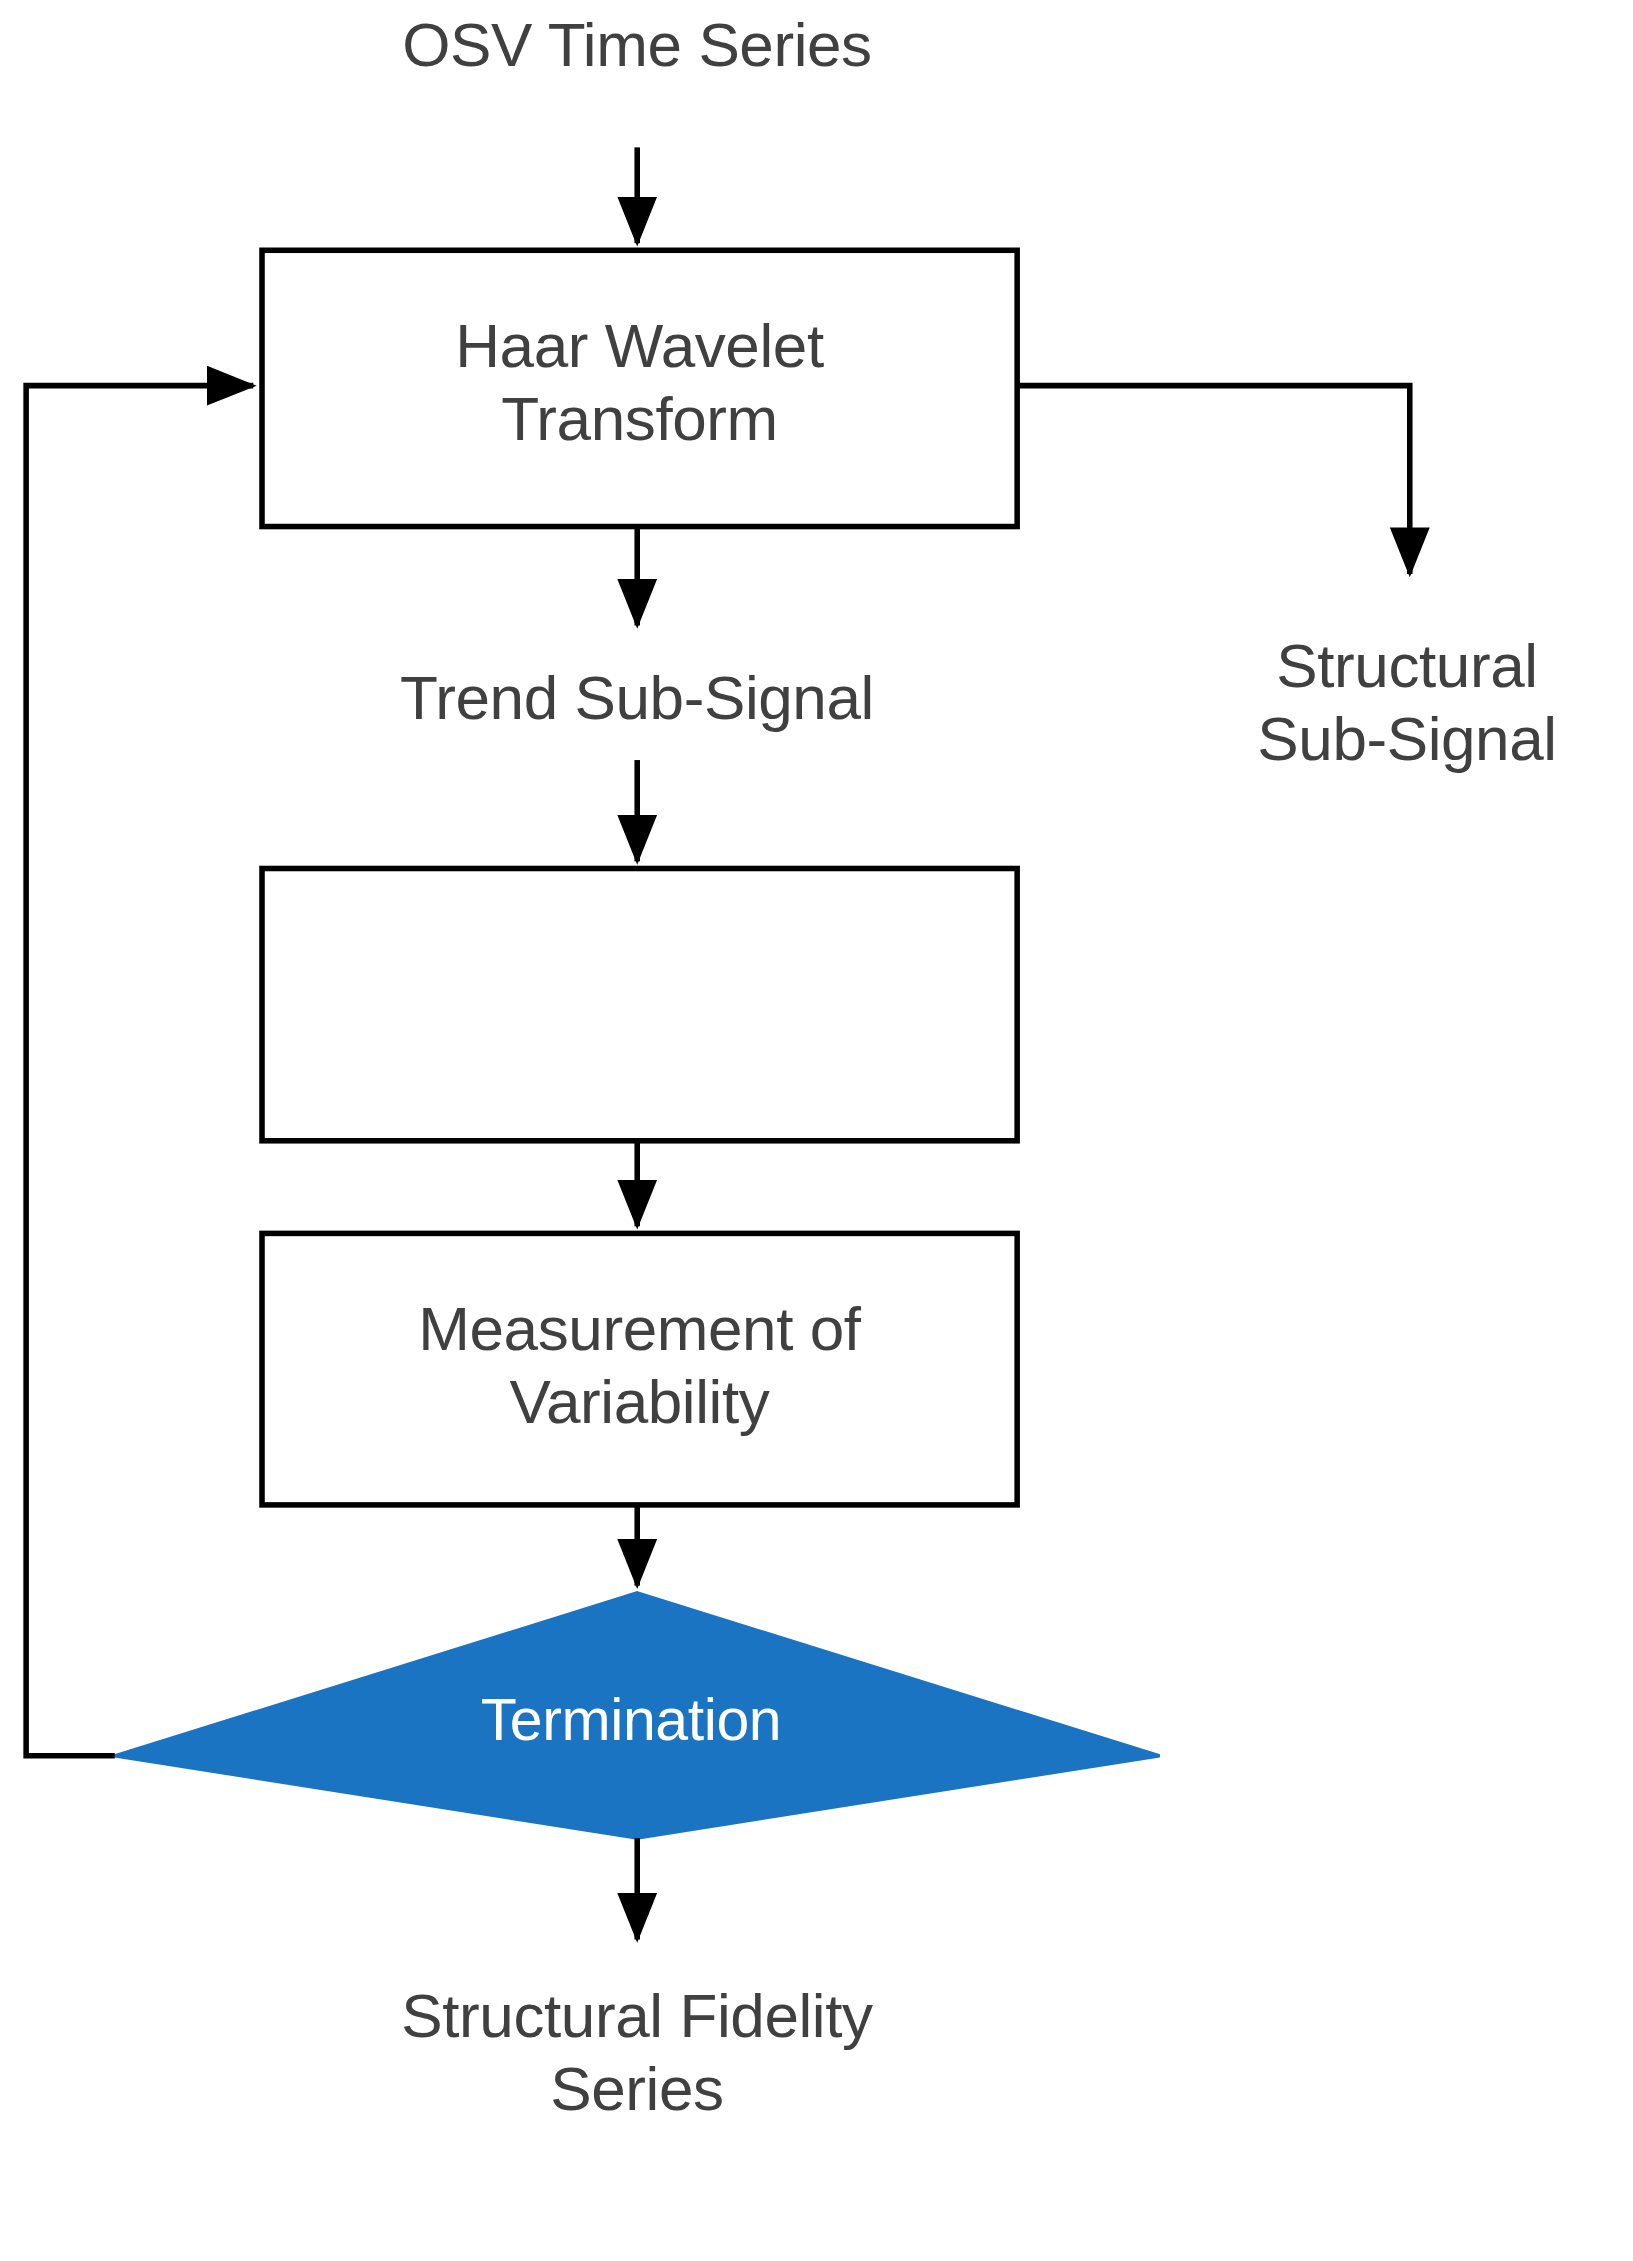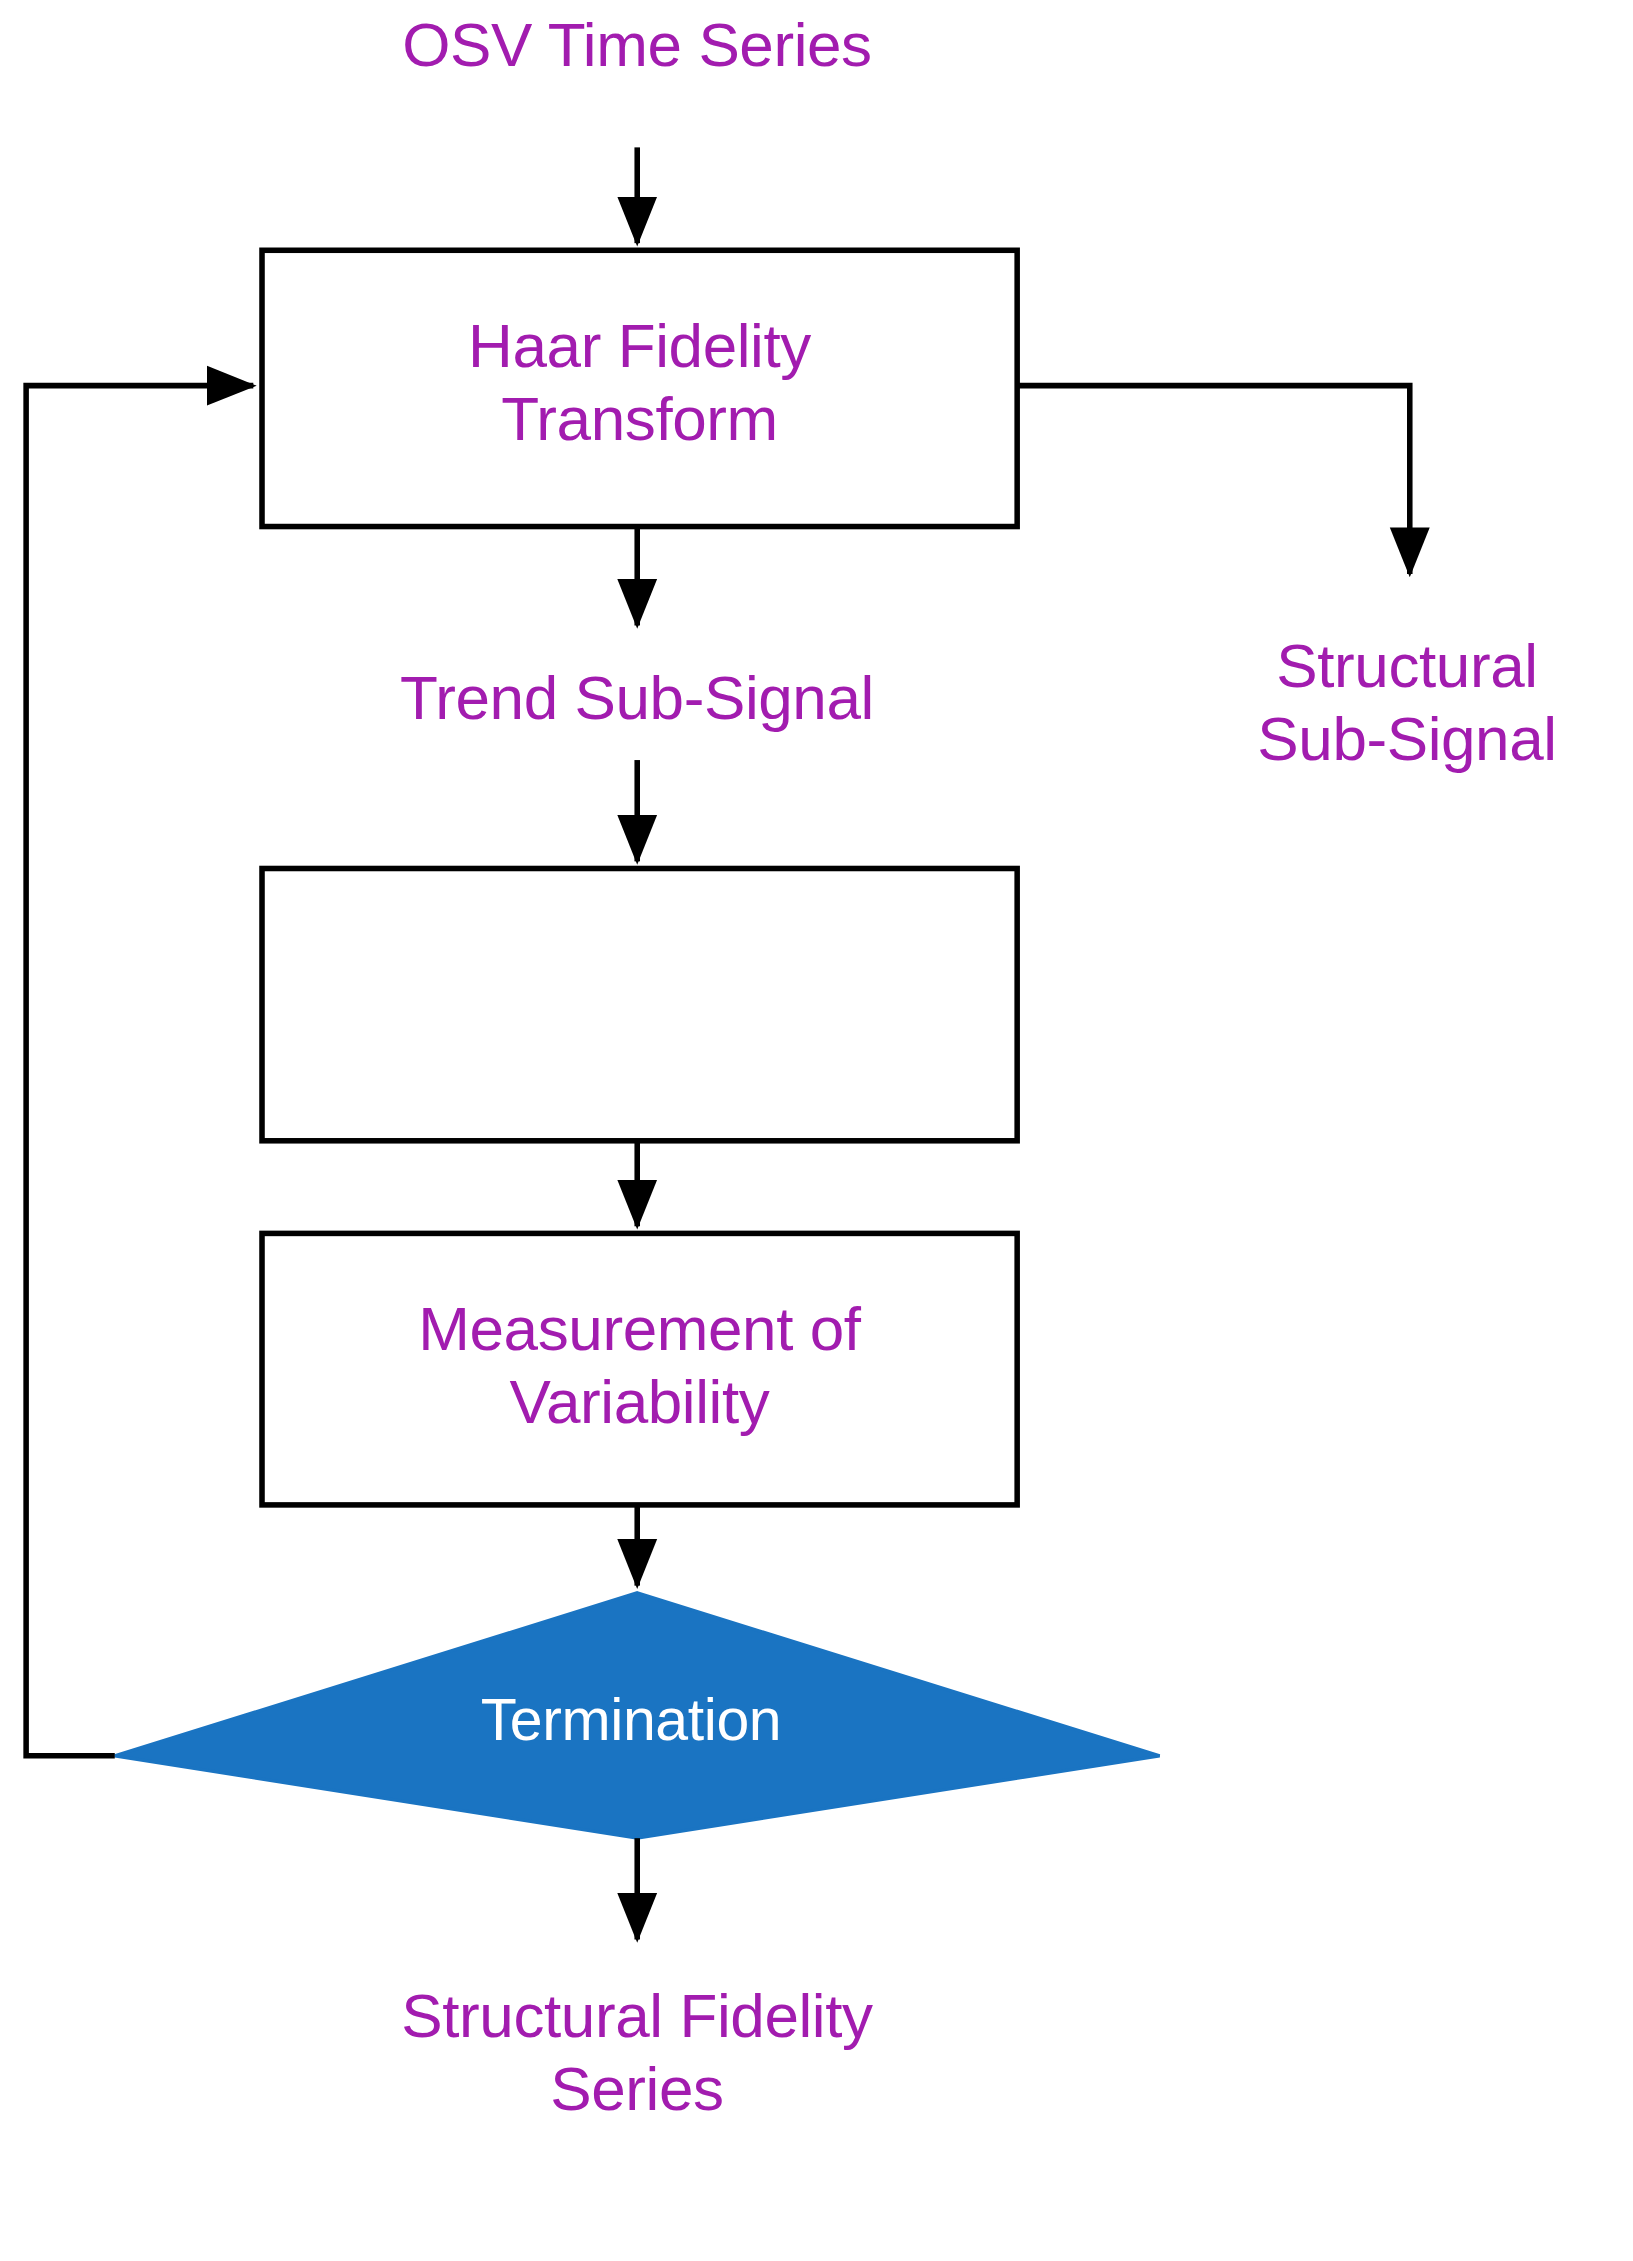--- a/index.html
+++ b/index.html
@@ -18,21 +18,21 @@
   .svg-layer {
     position: absolute;
     left: 0;
     top: 0;
     width: 1633px;
     height: 2261px;
   }
   .node-text {
     position: absolute;
     text-align: center;
-    color: #a21caf;
+    color: #404040;
     font-family: "Liberation Sans", sans-serif;
     font-weight: 400;
     line-height: 1.18;
     white-space: pre-line;
     letter-spacing: -0.4px;
   }
   .free-label {
     font-size: 62px;
   }
   .box-label {
@@ -75,21 +75,21 @@
 
     <line x1="805" y1="1901" x2="805" y2="2003" stroke="#000000" stroke-width="7" marker-end="url(#arrowhead)"></line>
 
     <line x1="805" y1="2322" x2="805" y2="2450" stroke="#000000" stroke-width="7" marker-end="url(#arrowhead)"></line>
 
     <polyline points="145,2218 33,2218 33,487 320,487" fill="none" stroke="#000000" stroke-width="7" marker-end="url(#arrowhead)"></polyline>
   </svg>
 
   <div class="node-text free-label" style="left:241px; top:8px; width:792px;">OSV Time Series</div>
 
-  <div class="node-text box-label" style="left:262px; top:309px; width:755px;">Haar Fidelity
+  <div class="node-text box-label" style="left:262px; top:309px; width:755px;">Haar Wavelet
 Transform</div>
 
   <div class="node-text free-label" style="left:1180px; top:629px; width:454px;">Structural
 Sub-Signal</div>
 
   <div class="node-text free-label" style="left:241px; top:661px; width:792px;">Trend Sub-Signal</div>
 
 
   <div class="node-text box-label" style="left:262px; top:1292px; width:755px;">Measurement of
 Variability</div>

